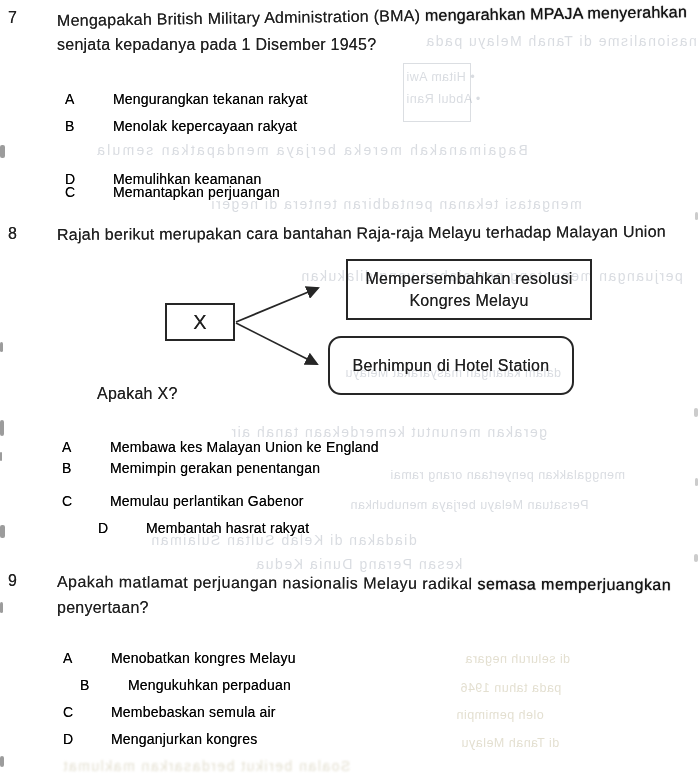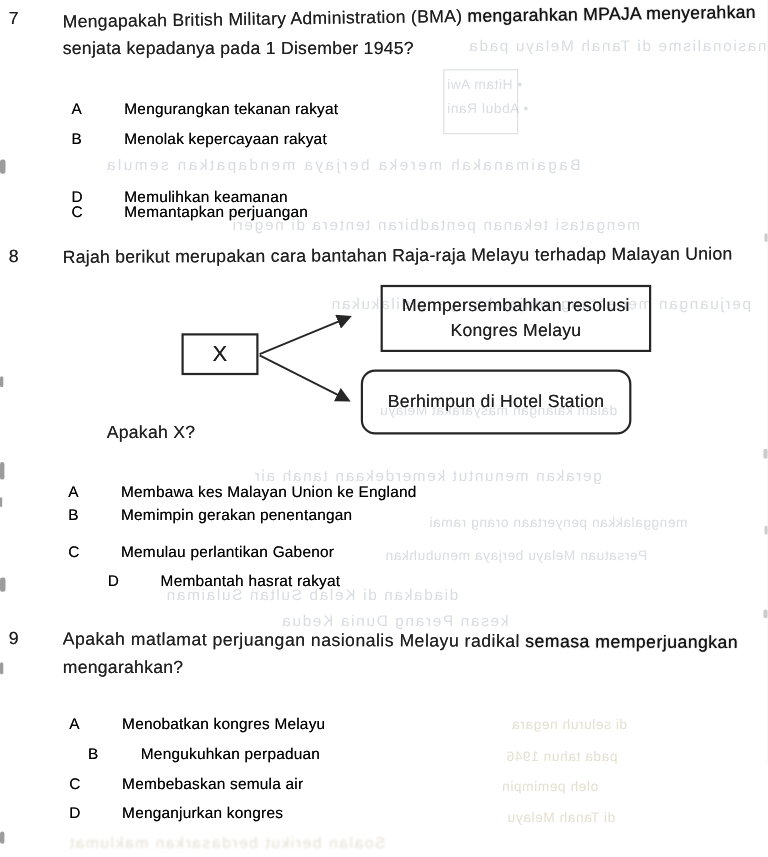--- a/index.html
+++ b/index.html
@@ -163,21 +163,21 @@
     <div class="opt" style="left:62px;top:439px;"><span class="letter">A</span><span>Membawa kes Malayan Union ke England</span></div>
     <div class="opt" style="left:62px;top:460px;"><span class="letter">B</span><span>Memimpin gerakan penentangan</span></div>
     <div class="opt" style="left:62px;top:493px;"><span class="letter">C</span><span>Memulau perlantikan Gabenor</span></div>
     <div class="opt" style="left:62px;top:520px;margin-left:36px;"><span class="letter">D</span><span>Membantah hasrat rakyat</span></div>
   </div>
 
   
   <div style="display:contents">
     <span class="qnum" style="left:8px;top:572px;">9</span>
     <div class="qline" style="left:57px;top:573px;transform:rotate(0.3deg);transform-origin:left center;letter-spacing:.45px;"><span>Apakah matlamat perjuangan nasionalis Melayu radikal </span><span class="ink-heavy">semasa memperjuangkan</span></div>
-    <div class="qline" style="left:57px;top:599px;">mengarahkan?</div>
+    <div class="qline" style="left:57px;top:599px;">penyertaan?</div>
 
     <div class="opt" style="left:63px;top:650px;"><span class="letter">A</span><span>Menobatkan kongres Melayu</span></div>
     <div class="opt" style="left:80px;top:677px;"><span class="letter">B</span><span>Mengukuhkan perpaduan</span></div>
     <div class="opt" style="left:63px;top:704px;"><span class="letter">C</span><span>Membebaskan semula air</span></div>
     <div class="opt" style="left:63px;top:731px;"><span class="letter">D</span><span>Menganjurkan kongres</span></div>
   </div>
 
 </div>
 
 </body></html>

